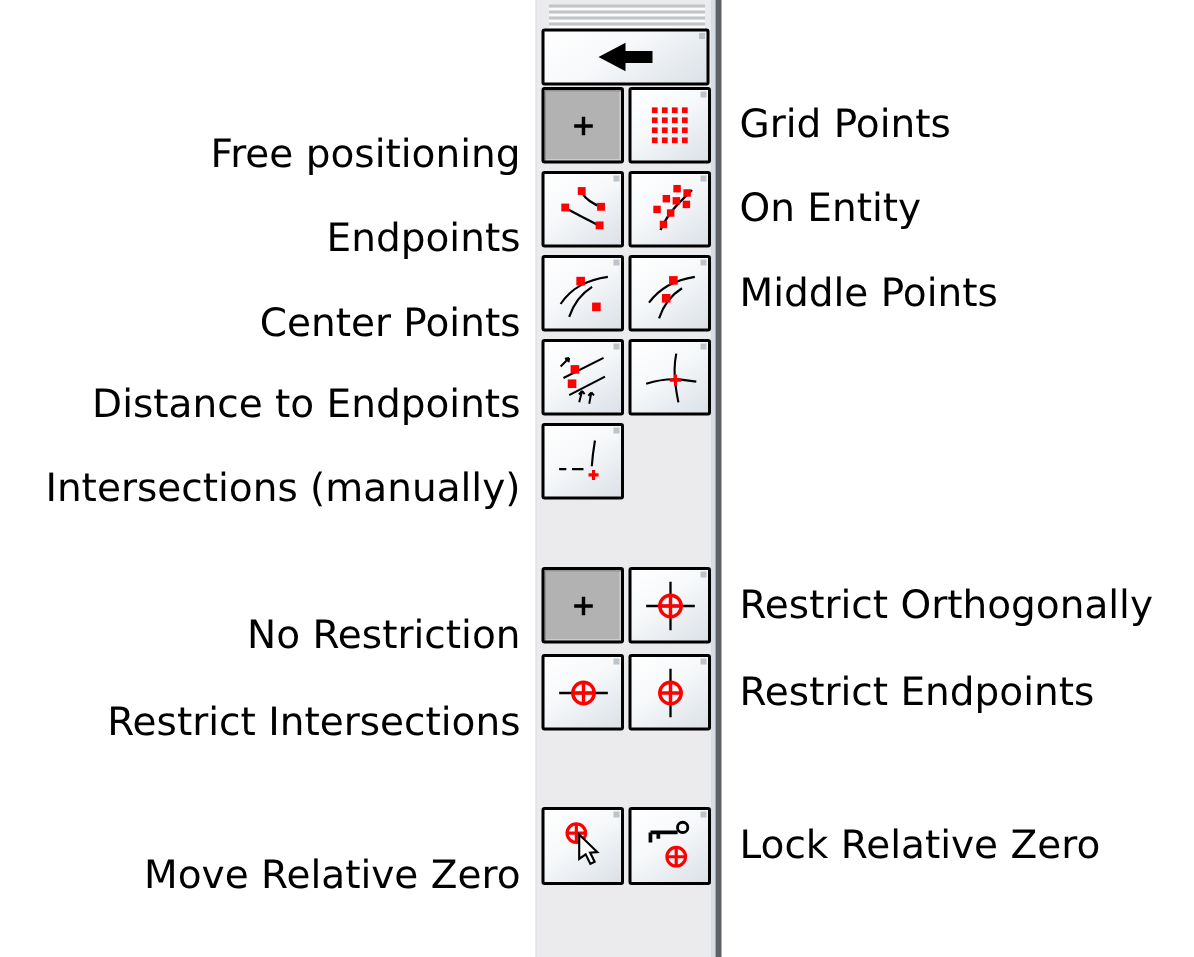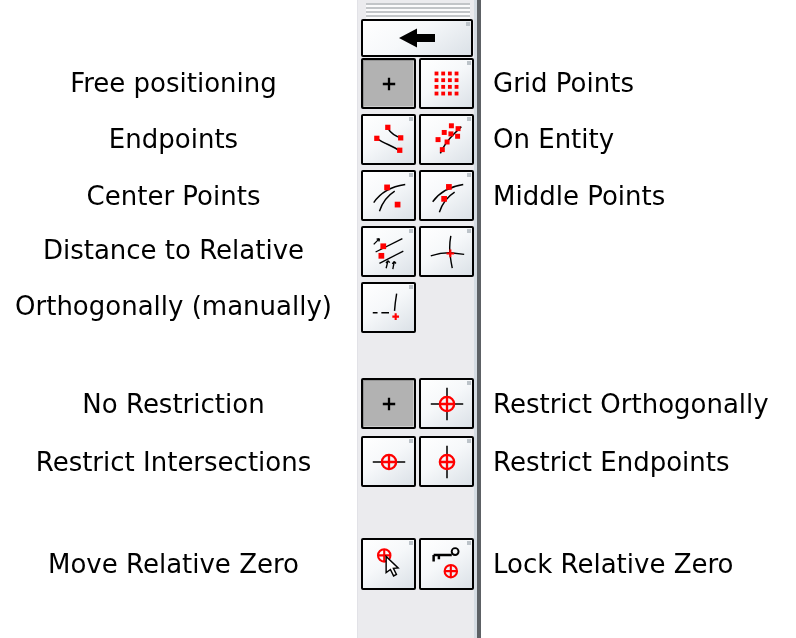--- a/index.html
+++ b/index.html
@@ -19,21 +19,21 @@
   .btn::after{content:"";position:absolute;top:1px;right:1px;width:4px;height:4px;background:#bcc3c9;}
   .btn.pressed{background:#b2b2b2;box-shadow:inset 1px 1px 0 #949494, inset -1px -1px 0 #cdcdcd;}
   .btn.pressed::after{display:none;}
   .btn svg{display:block;}
   .back-btn{left:361px;top:19px;width:112px;height:38px;}
   .c1{left:361px;} .c2{left:419px;}
   .r1{top:58px;} .r2{top:114px;} .r3{top:170px;} .r4{top:226px;} .r5{top:282px;}
   .r6{top:378px;} .r7{top:436px;} .r8{top:538px;height:52px;}
   
   .lbl{position:absolute;font-size:26px;line-height:32px;white-space:nowrap;}
-  .lbl.left{left:0;width:347px;text-align:center;}
+  .lbl.left{left:0;width:347px;text-align:right;margin-top:20px;}
   .lbl.right{left:493px;text-align:right;}
   .t1{top:67px;} .t2{top:123px;} .t3{top:180px;} .t4{top:234px;} .t5{top:290px;}
   .t6{top:388px;} .t7{top:446px;} .t8{top:548px;}
 </style>
 </head>
 <body>
 
 <div class="stage">
 
   <div class="toolbar-bg"></div>
@@ -138,21 +138,21 @@
         <path d="M7 28 C15 17 26 12 39 10 M14 39 C17 30 22 23 30 18" stroke="#000" stroke-width="1.5"></path>
         <g fill="#ff0000">
             <rect x="21" y="9.5" width="6" height="6"></rect>
             <rect x="16" y="22" width="6" height="6"></rect>
           </g>
       </svg>
     </span>
   </div>
   <div class="lbl right t3">Middle Points</div>
 
-  <div class="lbl left t4">Distance to Relative</div>
+  <div class="lbl left t4">Distance to Endpoints</div>
   <div class="btn c1 r4">
     <span>
       <svg width="44" height="42" viewBox="0 0 44 44" fill="none" stroke="#000" stroke-width="1.4">
         <path d="M6 14 L12 8 M12 8 L9 8.5 M12 8 L11.5 11"></path>
         <path d="M8 22 L36 8"></path>
         <path d="M12 34 L37 21"></path>
         <path d="M19 39 L21 31 M21 31 L18.8 33.5 M21 31 L22.8 33.2"></path>
         <path d="M26 40 L27.5 32 M27.5 32 L25.4 34.4 M27.5 32 L29.3 34.1"></path>
         <g fill="#ff0000" stroke="none">
             <rect x="13" y="13" width="6" height="6"></rect>
@@ -164,21 +164,21 @@
   <div class="btn c2 r4">
     <span>
       <svg width="44" height="42" viewBox="0 0 44 44" fill="none">
         <path d="M26 5 C24.5 13 24.5 20 25.5 27 C26 31 26.5 34 27.5 39" stroke="#000" stroke-width="1.5"></path>
         <path d="M5 26 C13 23.5 21 22.5 28 23 L40 24.5" stroke="#000" stroke-width="1.5"></path>
         <path d="M25.5 19.5 V27.5 M21.5 23.5 H29.5" stroke="#ff0000" stroke-width="2.2"></path>
       </svg>
     </span>
   </div>
 
-  <div class="lbl left t5">Orthogonally (manually)</div>
+  <div class="lbl left t5">Intersections (manually)</div>
   <div class="btn c1 r5">
     <span>
       <svg width="44" height="42" viewBox="0 0 44 44" fill="none">
         <path d="M5 27 H10 M14 27 H22" stroke="#000" stroke-width="1.5"></path>
         <path d="M30 7 C29 13 28.2 19 27.8 25" stroke="#000" stroke-width="1.5"></path>
         <path d="M29 27.5 V34.5 M25.5 31 H32.5" stroke="#ff0000" stroke-width="2.2"></path>
       </svg>
     </span>
   </div>
 

